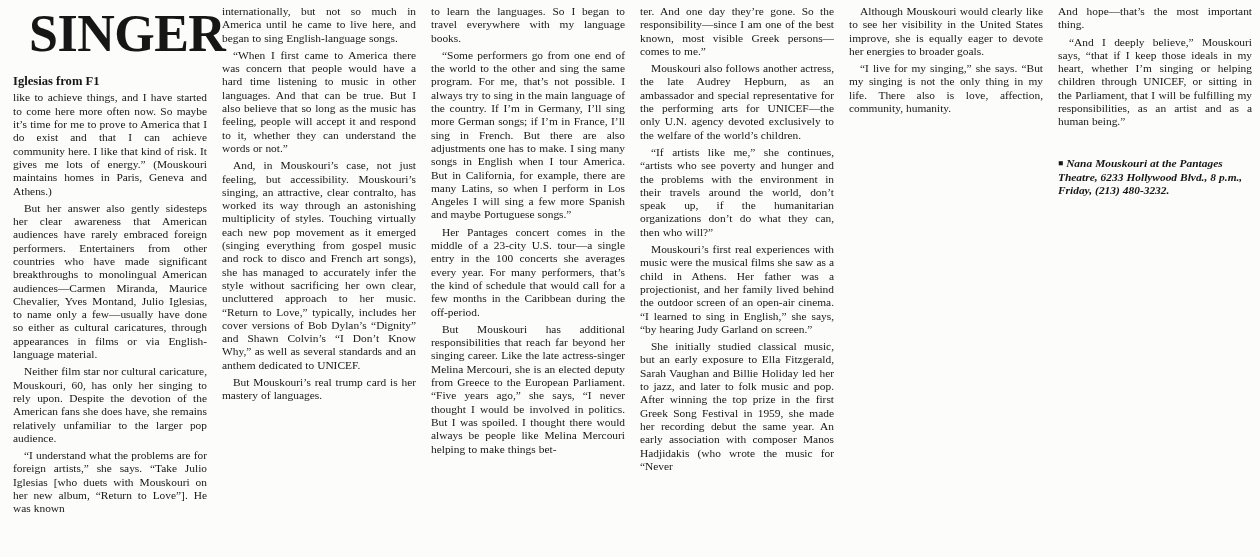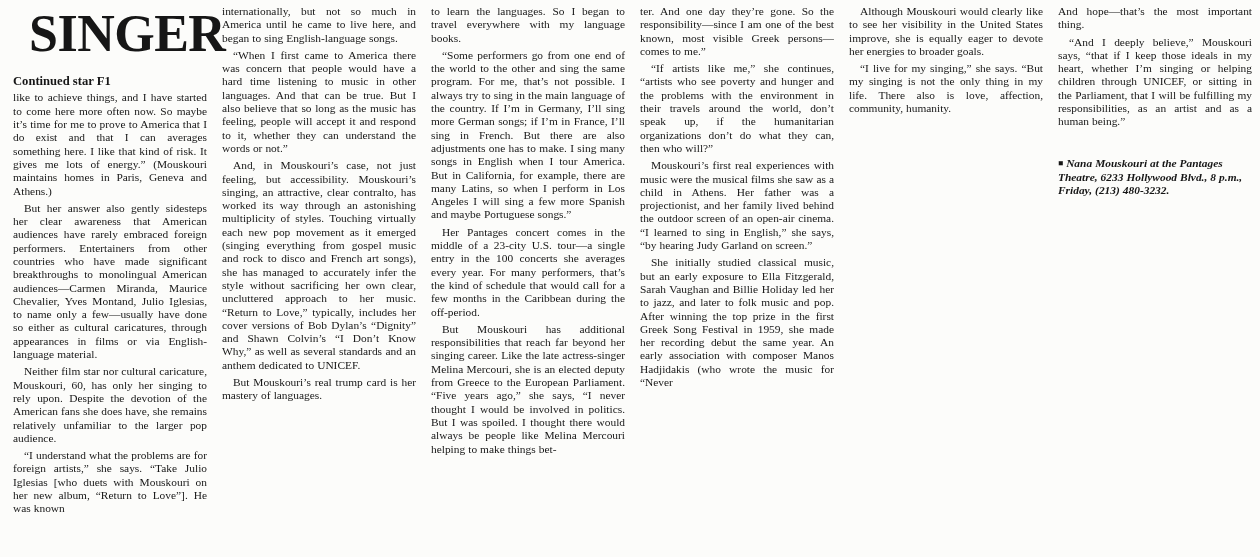--- a/index.html
+++ b/index.html
@@ -62,23 +62,23 @@
     position: relative;
     top: -1px;
   }
 </style>
 </head>
 <body>
 
 <div class="page">
   <div class="col">
     <h1 class="headline">SINGER</h1>
-    <div class="continued">Continued star F1</div>
+    <div class="continued">Iglesias from F1</div>
     <div class="paras">
-        <p class="p noindent">like to achieve things, and I have started to come here more often now. So maybe it’s time for me to prove to America that I do exist and that I can averages something here. I like that kind of risk. It gives me lots of energy.” (Mouskouri maintains homes in Paris, Geneva and Athens.)</p>
+        <p class="p noindent">like to achieve things, and I have started to come here more often now. So maybe it’s time for me to prove to America that I do exist and that I can achieve community here. I like that kind of risk. It gives me lots of energy.” (Mouskouri maintains homes in Paris, Geneva and Athens.)</p>
         <p class="p indent">But her answer also gently sidesteps her clear awareness that American audiences have rarely embraced foreign performers. Entertainers from other countries who have made significant breakthroughs to monolingual American audiences—Carmen Miranda, Maurice Chevalier, Yves Montand, Julio Iglesias, to name only a few—usually have done so either as cultural caricatures, through appearances in films or via English-language material.</p>
         <p class="p indent">Neither film star nor cultural caricature, Mouskouri, 60, has only her singing to rely upon. Despite the devotion of the American fans she does have, she remains relatively unfamiliar to the larger pop audience.</p>
         <p class="p indent">“I understand what the problems are for foreign artists,” she says. “Take Julio Iglesias [who duets with Mouskouri on her new album, “Return to Love”]. He was known</p>
       </div>
   </div>
   <div class="col">
     <div class="paras">
         <p class="p noindent">internationally, but not so much in America until he came to live here, and began to sing English-language songs.</p>
         <p class="p indent">“When I first came to America there was concern that people would have a hard time listening to music in other languages. And that can be true. But I also believe that so long as the music has feeling, people will accept it and respond to it, whether they can understand the words or not.”</p>
         <p class="p indent">And, in Mouskouri’s case, not just feeling, but accessibility. Mouskouri’s singing, an attractive, clear contralto, has worked its way through an astonishing multiplicity of styles. Touching virtually each new pop movement as it emerged (singing everything from gospel music and rock to disco and French art songs), she has managed to accurately infer the style without sacrificing her own clear, uncluttered approach to her music. “Return to Love,” typically, includes her cover versions of Bob Dylan’s “Dignity” and Shawn Colvin’s “I Don’t Know Why,” as well as several standards and an anthem dedicated to UNICEF.</p>
@@ -89,20 +89,21 @@
     <div class="paras">
         <p class="p noindent">to learn the languages. So I began to travel everywhere with my language books.</p>
         <p class="p indent">“Some performers go from one end of the world to the other and sing the same program. For me, that’s not possible. I always try to sing in the main language of the country. If I’m in Germany, I’ll sing more German songs; if I’m in France, I’ll sing in French. But there are also adjustments one has to make. I sing many songs in English when I tour America. But in California, for example, there are many Latins, so when I perform in Los Angeles I will sing a few more Spanish and maybe Portuguese songs.”</p>
         <p class="p indent">Her Pantages concert comes in the middle of a 23-city U.S. tour—a single entry in the 100 concerts she averages every year. For many performers, that’s the kind of schedule that would call for a few months in the Caribbean during the off-period.</p>
         <p class="p indent">But Mouskouri has additional responsibilities that reach far beyond her singing career. Like the late actress-singer Melina Mercouri, she is an elected deputy from Greece to the European Parliament. “Five years ago,” she says, “I never thought I would be involved in politics. But I was spoiled. I thought there would always be people like Melina Mercouri helping to make things bet-</p>
       </div>
   </div>
   <div class="col">
     <div class="paras">
         <p class="p noindent">ter. And one day they’re gone. So the responsibility—since I am one of the best known, most visible Greek persons—comes to me.”</p>
+        <p class="p indent">Mouskouri also follows another actress, the late Audrey Hepburn, as an ambassador and special representative for the performing arts for UNICEF—the only U.N. agency devoted exclusively to the welfare of the world’s children.</p>
         <p class="p indent">“If artists like me,” she continues, “artists who see poverty and hunger and the problems with the environment in their travels around the world, don’t speak up, if the humanitarian organizations don’t do what they can, then who will?”</p>
         <p class="p indent">Mouskouri’s first real experiences with music were the musical films she saw as a child in Athens. Her father was a projectionist, and her family lived behind the outdoor screen of an open-air cinema. “I learned to sing in English,” she says, “by hearing Judy Garland on screen.”</p>
         <p class="p indent">She initially studied classical music, but an early exposure to Ella Fitzgerald, Sarah Vaughan and Billie Holiday led her to jazz, and later to folk music and pop. After winning the top prize in the first Greek Song Festival in 1959, she made her recording debut the same year. An early association with composer Manos Hadjidakis (who wrote the music for “Never</p>
       </div>
   </div>
   <div class="col">
     <div class="paras">
         <p class="p indent">Although Mouskouri would clearly like to see her visibility in the United States improve, she is equally eager to devote her energies to broader goals.</p>
         <p class="p indent">“I live for my singing,” she says. “But my singing is not the only thing in my life. There also is love, affection, community, humanity.</p>
       </div>

